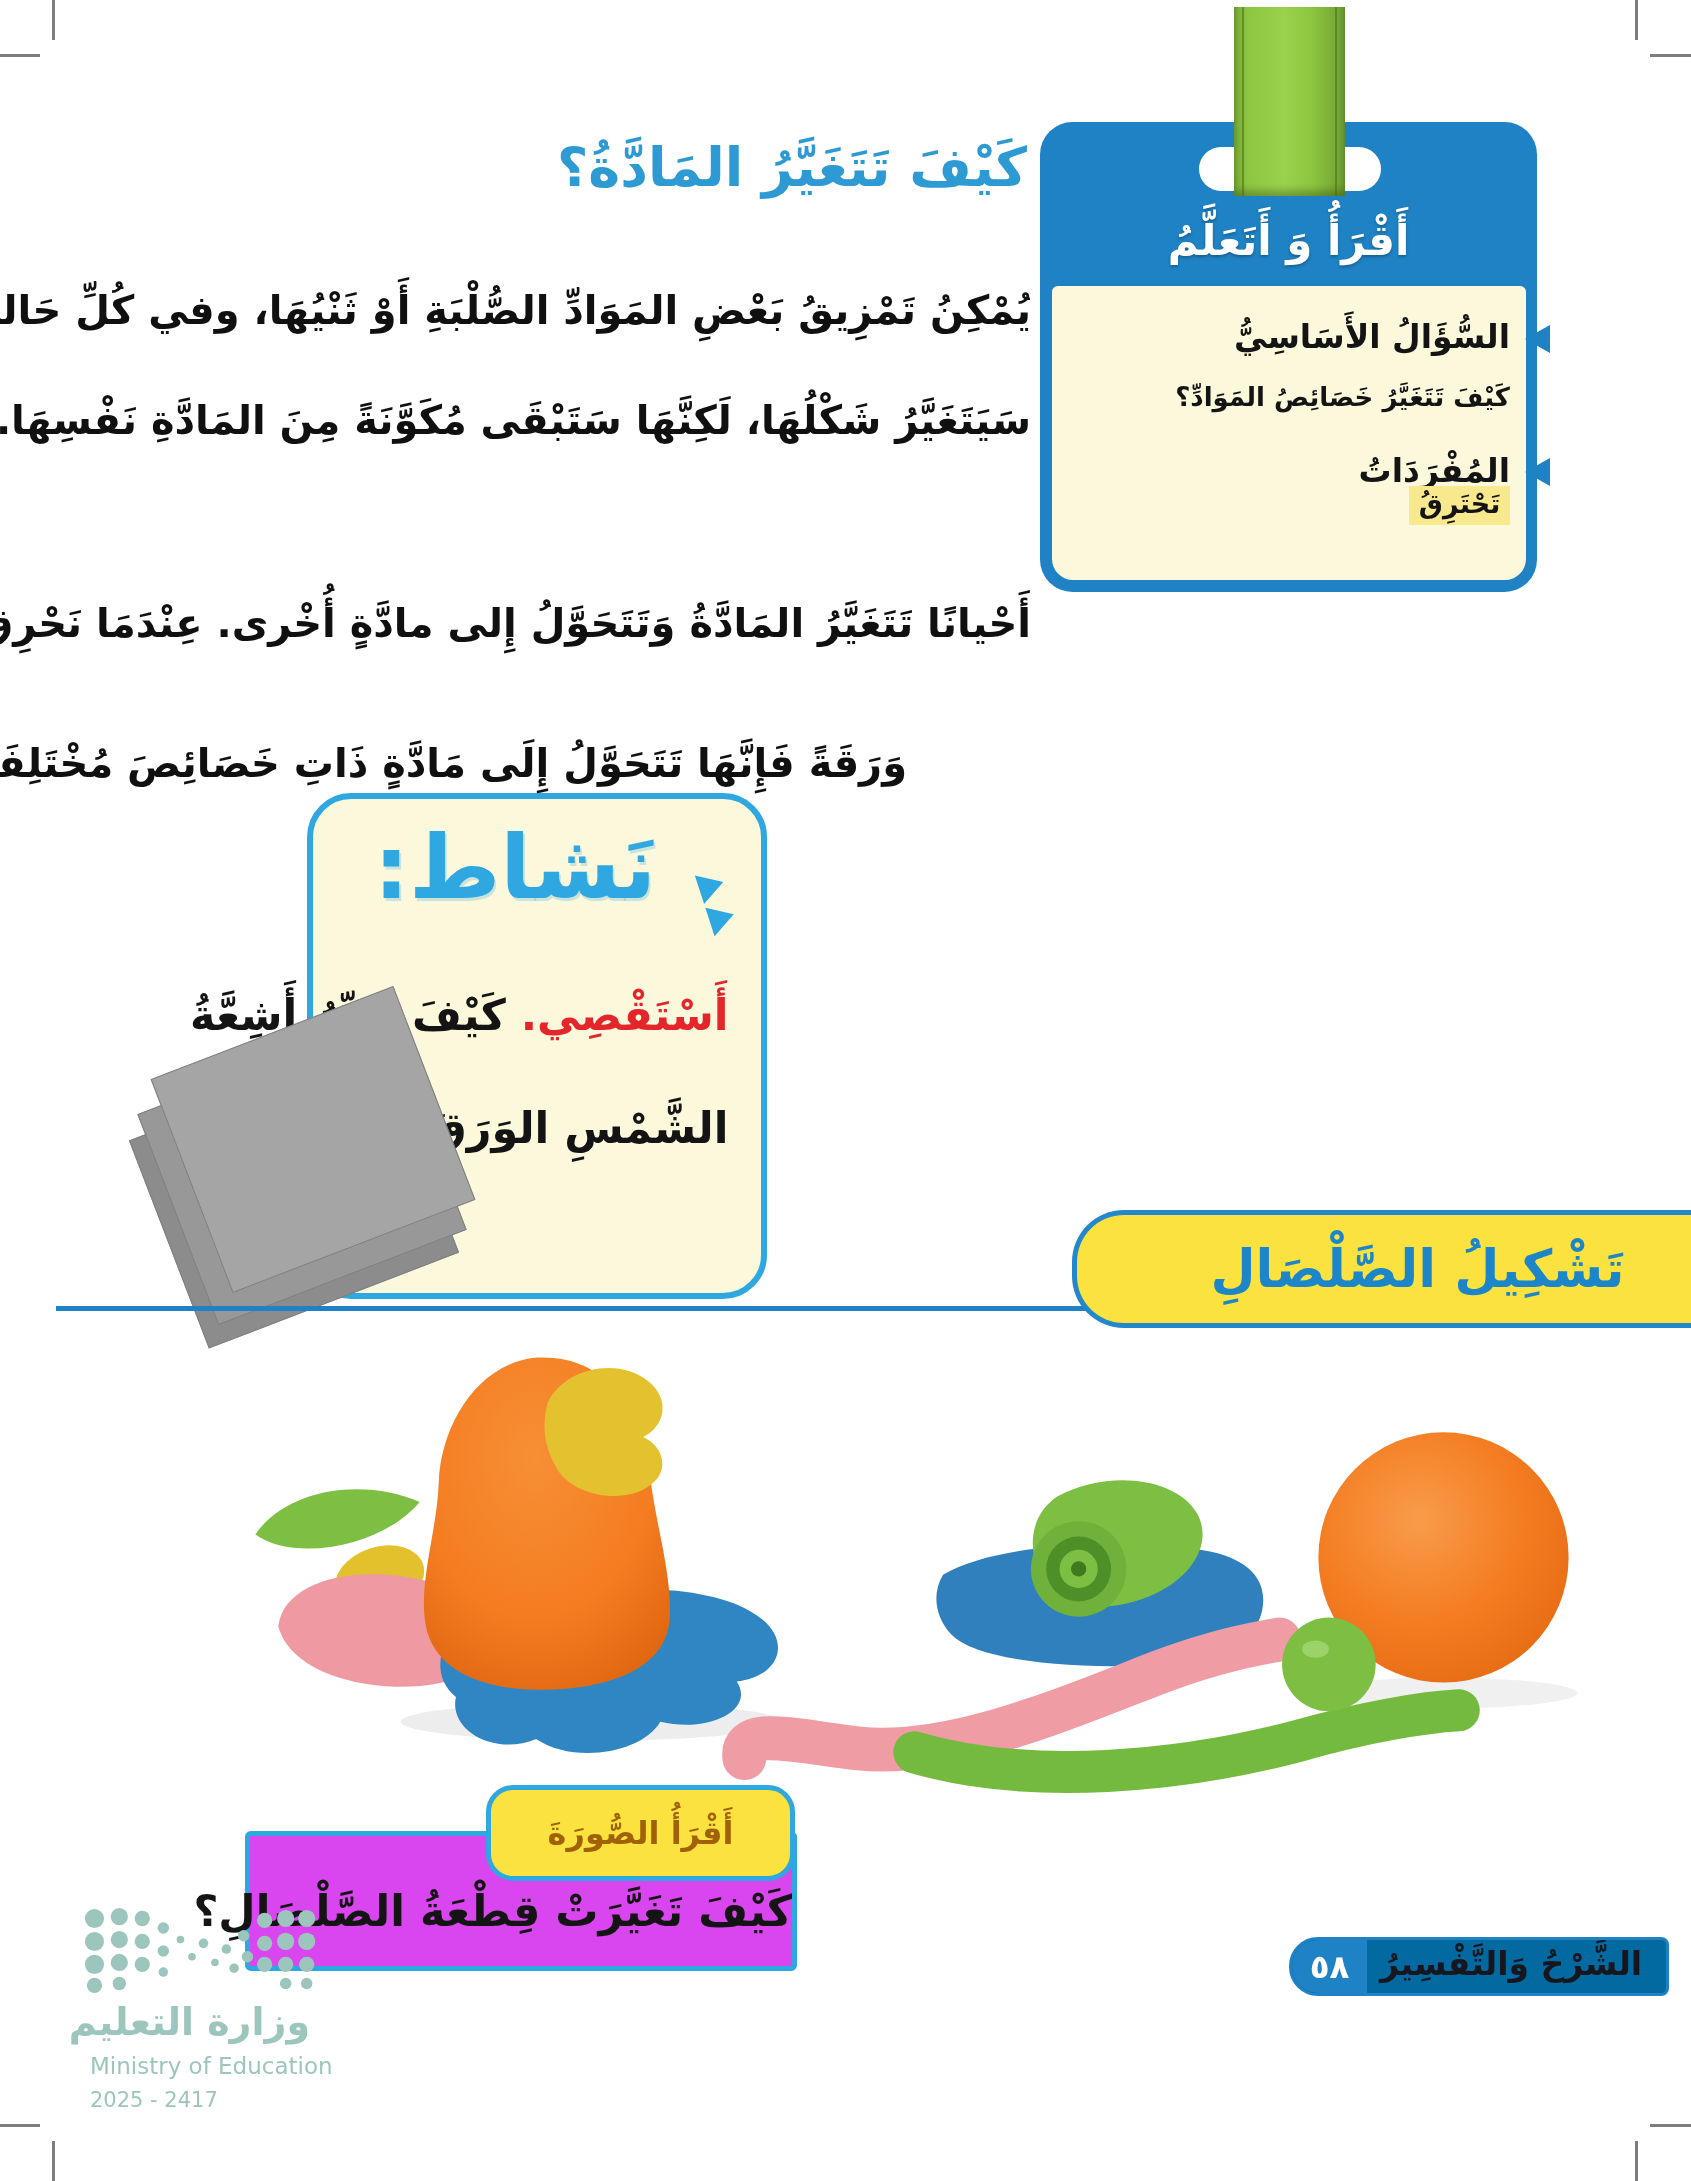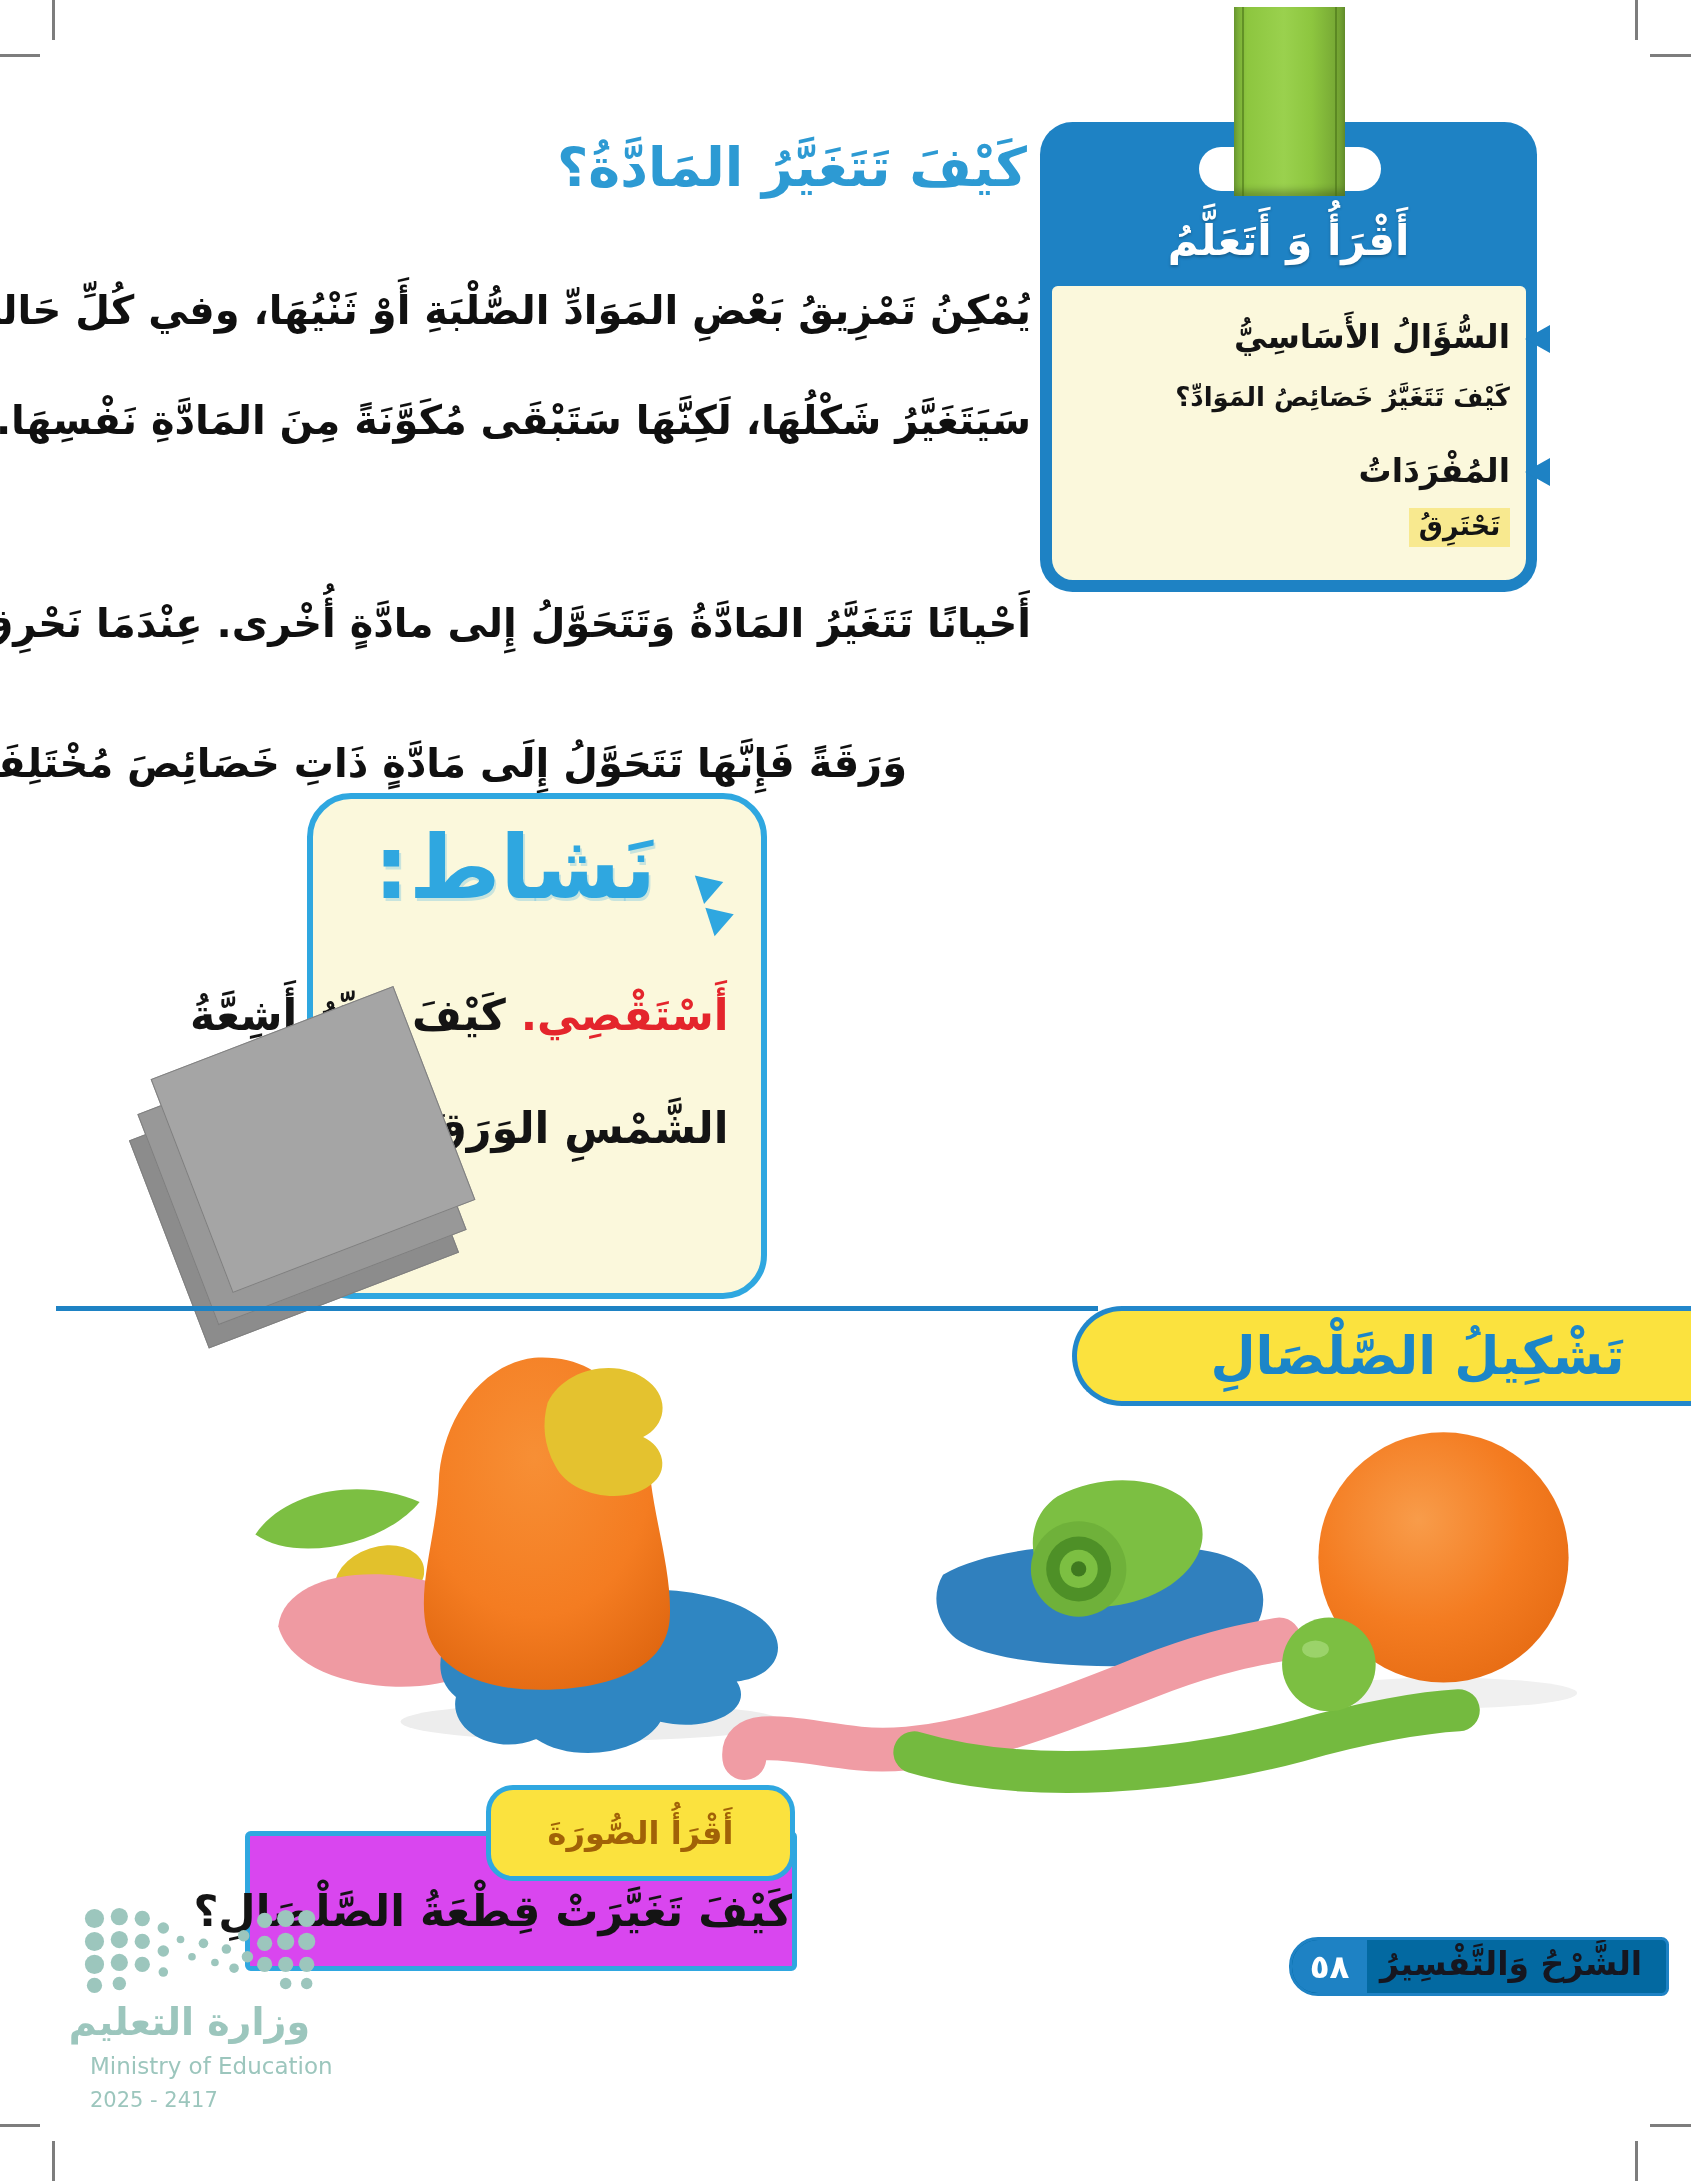--- a/index.html
+++ b/index.html
@@ -47,21 +47,21 @@
     color:#2fa7e0;text-shadow:1.9px 2.9px 0 rgba(47,167,224,.25);white-space:nowrap;}
   .act-chevron{position:absolute;top:67px;right:32.5px;transform:rotate(-18deg);}
   .act-chevron .tri{width:0;height:0;border-top:15.3px solid transparent;
     border-bottom:15.3px solid transparent;border-left:25px solid #2fa7e0;margin:3.8px 0;}
   .act-line{position:absolute;right:32.5px;white-space:nowrap;font-size:43px;
     font-weight:bold;color:#141414;direction:rtl;}
   .act-lead{color:#e4252c;}
   .paper{position:absolute;transform:rotate(-21deg);border:1px solid #7f7f7f;box-sizing:border-box;}
   
   .divider{position:absolute;left:57px;top:1306px;width:1042px;height:4.8px;background:#1e82c4;}
-  .pill{position:absolute;left:1073px;top:1306px;width:619px;height:100px;box-sizing:border-box;
+  .pill{position:absolute;left:1073px;top:1210px;width:619px;height:118px;box-sizing:border-box;
     background:#fbe23e;border:5.7px solid #2287cb;border-right:none;border-radius:52px 0 0 52px;
     display:flex;align-items:center;justify-content:center;}
   .pill-text{font-size:52px;font-weight:bold;color:#1c86c8;white-space:nowrap;padding-left:67px;}
   
   .photo-svg{position:absolute;left:229px;top:1333px;}
   
   .q-box{position:absolute;left:246px;top:1831px;width:552px;height:140px;box-sizing:border-box;
     background:#d946ef;border:5.7px solid #2fa7e0;border-radius:5.7px;}
   .q-text{position:absolute;left:0;right:0;top:50px;text-align:center;font-size:43px;
     font-weight:bold;color:#141414;white-space:nowrap;direction:rtl;}
@@ -106,21 +106,21 @@
     <div class="rl-header">أَقْرَأُ وَ أَتَعَلَّمُ</div>
 
     <div class="rl-item rl-label" style="top:195px;">السُّؤَالُ الأَسَاسِيُّ</div>
     <div class="rl-bullet" style="top:203px;"></div>
 
     <div class="rl-item rl-sub" style="top:260px;">كَيْفَ تَتَغَيَّرُ خَصَائِصُ المَوَادِّ؟</div>
 
     <div class="rl-item rl-label" style="top:329px;">المُفْرَدَاتُ</div>
     <div class="rl-bullet" style="top:336px;"></div>
 
-    <div class="rl-item" style="top:386px;margin-left:20px;">
+    <div class="rl-item" style="top:364px;margin-left:20px;">
       <span class="vocab-term">تَحْتَرِقُ</span>
     </div>
   </div>
 
   <div class="pline" style="top:287px;right:660px;">يُمْكِنُ تَمْزِيقُ بَعْضِ المَوَادِّ الصُّلْبَةِ أَوْ ثَنْيُهَا، وفي كُلِّ حَالةٍ</div>
   <div class="pline" style="top:397px;right:660px;">سَيَتَغَيَّرُ شَكْلُهَا، لَكِنَّهَا سَتَبْقَى مُكَوَّنَةً مِنَ المَادَّةِ نَفْسِهَا.</div>
   <div class="pline" style="top:600px;right:660px;">أَحْيانًا تَتَغَيَّرُ المَادَّةُ وَتَتَحَوَّلُ إِلى مادَّةٍ أُخْرى. عِنْدَمَا نَحْرِقُ</div>
   <div class="pline" style="top:740px;right:784px;">وَرَقَةً فَإِنَّهَا تَتَحَوَّلُ إِلَى مَادَّةٍ ذَاتِ خَصَائِصَ مُخْتَلِفَةٍ.</div>
 
   <div class="act-box">

